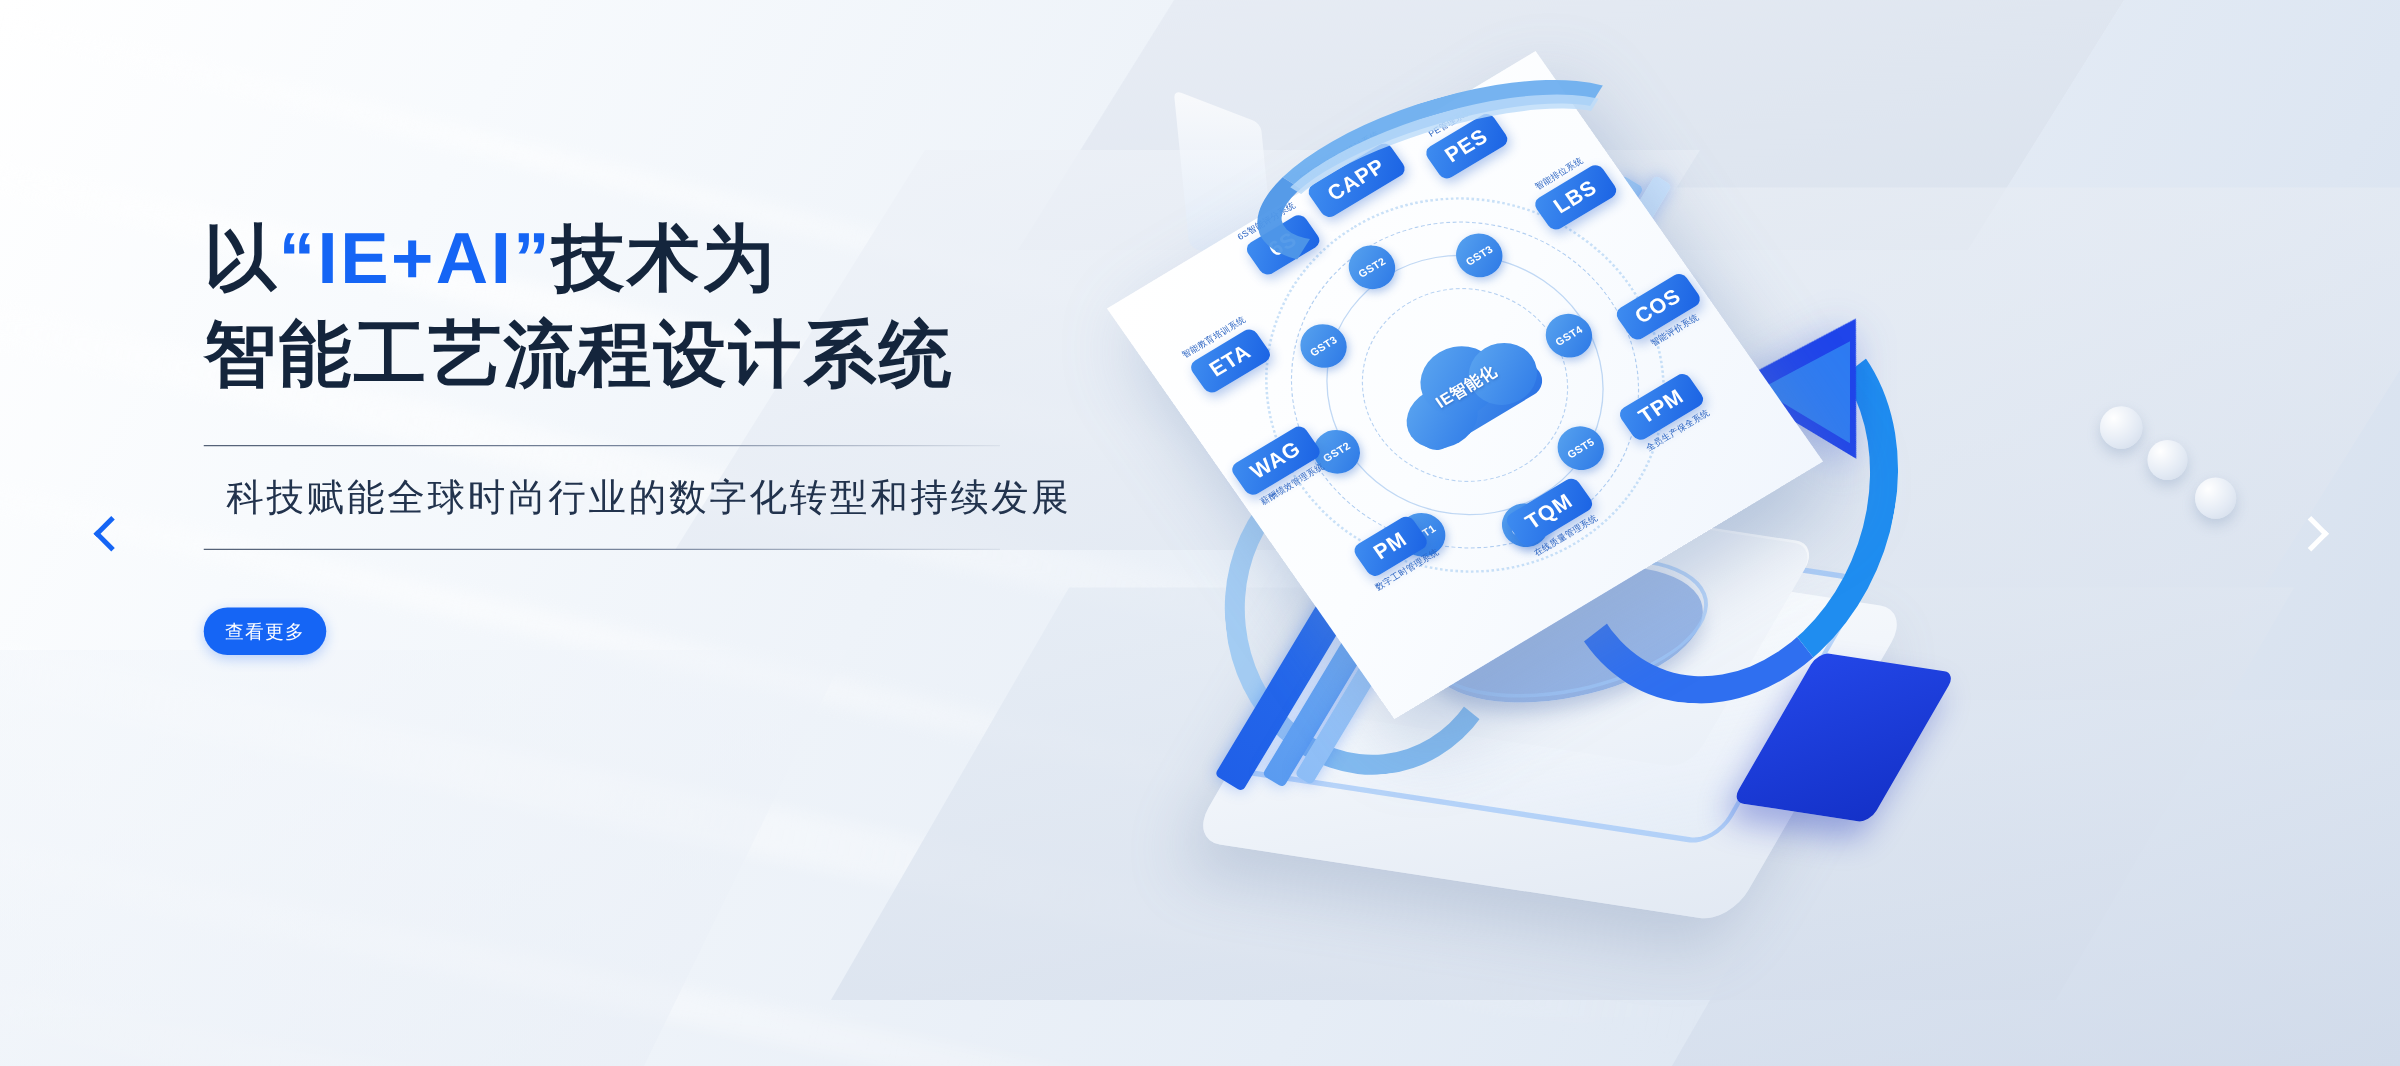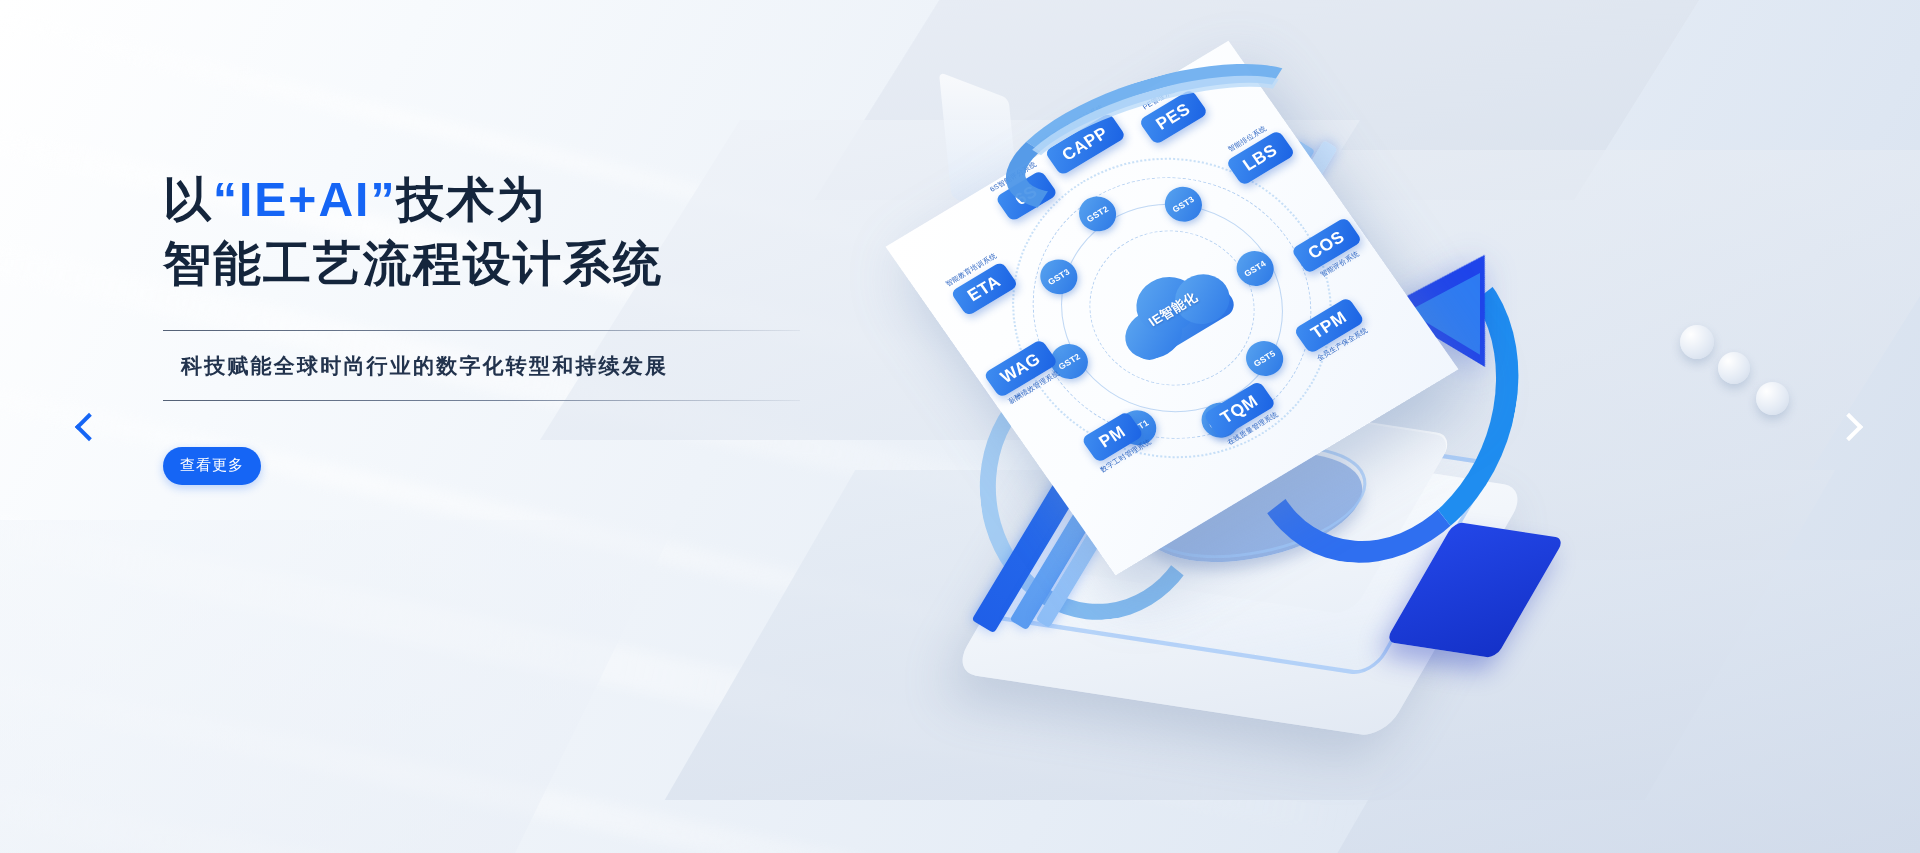--- a/index.html
+++ b/index.html
@@ -66,46 +66,46 @@
   .t6 {
     left:-120px; top:520px; width:700px; height:400px;
     background:linear-gradient(170deg,#f2f6fb,#e6ecf5);
     transform:skewX(-26deg); opacity:.5;
   }
 
   
   .copy { position:absolute; left:163px; top:168px; width:700px; }
 
   .headline {
-    font-size:48px;
+    font-size:58px;
     line-height:1.33;
     font-weight:700;
     color:#14253c;
     letter-spacing:2px;
     white-space:nowrap;
   }
   .headline .accent { color:#1565f5; }
   .headline .quote { color:#1565f5; font-weight:700; }
   .headline .l2 { letter-spacing:2px; }
 
   .rule {
     width:637px; height:1px;
     background:linear-gradient(90deg,#2b3b55 0%,#5a6a86 55%,rgba(120,135,160,.15) 100%);
     opacity:.8;
   }
   .rule.top { margin-top:34px; }
   .rule.bot { margin-top:0; }
 
   .subtitle {
-    font-size:21px;
+    font-size:30px;
     color:#22334d;
     letter-spacing:2.2px;
     padding:21px 0 20px 18px;
     white-space:nowrap;
-    font-weight:700;
+    font-weight:400;
   }
 
   .cta {
     margin-top:46px;
     display:inline-flex; align-items:center; justify-content:center;
     width:98px; height:38px;
     border-radius:19px;
     background:#1565f5;
     color:#ffffff;
     font-size:15px;

